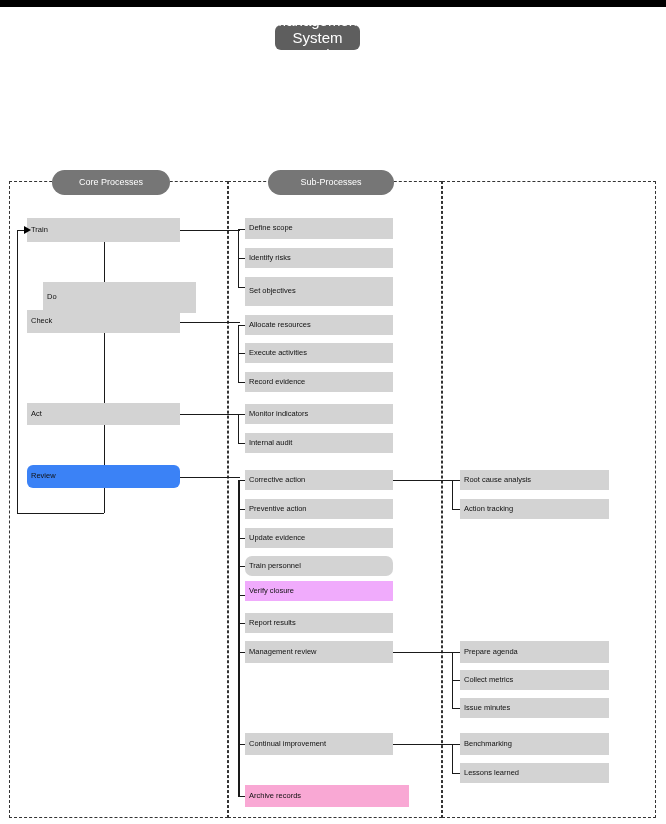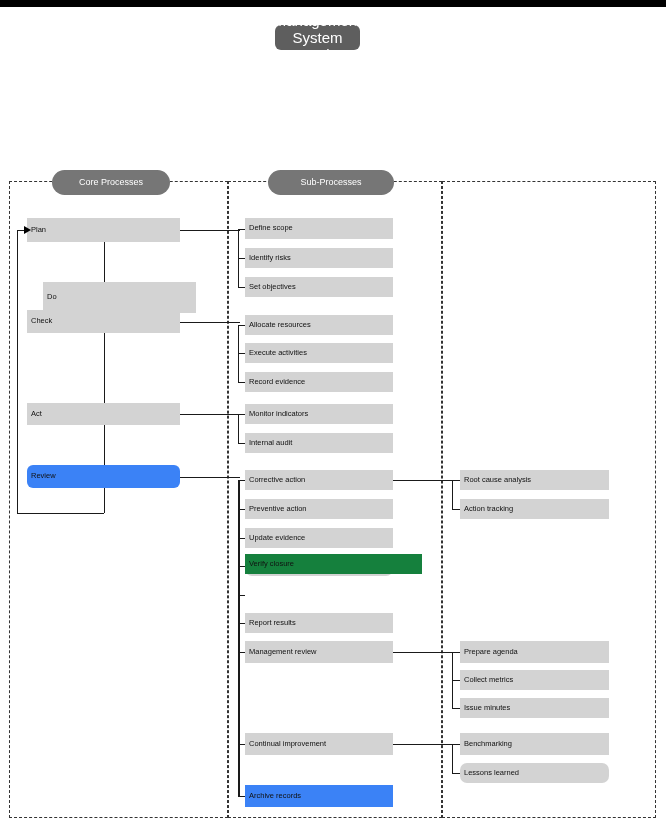--- a/index.html
+++ b/index.html
@@ -124,37 +124,37 @@
   <div class="title-box" id="title-box" style="left: 275px; top: 25px; width: 85px; height: 25px; background: rgb(94, 94, 94);">Management System Overview</div>
 
   <div class="lane" id="lane-0" style="left: 9px; top: 181px; width: 219px; height: 637px; border-color: rgb(51, 51, 51);"></div>
   <div class="lane" id="lane-1" style="left: 228px; top: 181px; width: 214px; height: 637px; border-color: rgb(51, 51, 51);"></div>
   <div class="lane" id="lane-2" style="left: 442px; top: 181px; width: 214px; height: 637px; border-color: rgb(51, 51, 51);"></div>
 
   <div class="col-header" id="hdr-0" style="left: 52px; top: 170px; width: 118px; height: 25px; background: rgb(118, 118, 118);">Core Processes</div>
   <div class="col-header" id="hdr-1" style="left: 268px; top: 170px; width: 126px; height: 25px; background: rgb(118, 118, 118);">Sub-Processes</div>
 
   <div id="dynamic-layer">
-      <div class="node" style="left: 27px; top: 218px; width: 153px; height: 24px; background: rgb(211, 211, 211);">Plan</div>
+      <div class="node" style="left: 27px; top: 218px; width: 153px; height: 24px; background: rgb(211, 211, 211);">Train</div>
       <div class="node" style="left: 27px; top: 282px; width: 153px; height: 31px; background: rgb(211, 211, 211); margin-left: 16px;">Do</div>
       <div class="node" style="left: 27px; top: 310px; width: 153px; height: 23px; background: rgb(211, 211, 211);">Check</div>
       <div class="node" style="left: 27px; top: 403px; width: 153px; height: 22px; background: rgb(211, 211, 211);">Act</div>
       <div class="node" style="left: 27px; top: 465px; width: 153px; height: 23px; background: #3b82f6; border-radius: 6px;">Review</div>
       <div class="vline" style="left: 104px; top: 230px; height: 62.5px;"></div>
       <div class="vline" style="left: 104px; top: 292.5px; height: 29px;"></div>
       <div class="vline" style="left: 104px; top: 321.5px; height: 92.5px;"></div>
       <div class="vline" style="left: 104px; top: 414px; height: 62.5px;"></div>
       <div class="vline" style="left: 104px; top: 476.5px; height: 36.5px;"></div>
       <div class="hline" style="left: 17px; top: 513px; width: 87px;"></div>
       <div class="vline" style="left: 17px; top: 230px; height: 283px;"></div>
       <div class="hline" style="left: 17px; top: 230px; width: 8px;"></div>
       <div class="arrow-head" style="left: 24px; top: 226px;"></div>
       <div class="node" style="left: 245px; top: 218px; width: 148px; height: 21px; background: rgb(211, 211, 211);">Define scope</div>
       <div class="node" style="left: 245px; top: 248px; width: 148px; height: 20px; background: rgb(211, 211, 211);">Identify risks</div>
-      <div class="node" style="left: 245px; top: 277px; width: 148px; height: 20px; background: rgb(211, 211, 211);">Set objectives</div>
+      <div class="node" style="left: 245px; top: 277px; width: 148px; height: 29px; background: rgb(211, 211, 211);">Set objectives</div>
       <div class="hline" style="left: 180px; top: 230px; width: 60px;"></div>
       <div class="vline" style="left: 238px; top: 228.5px; height: 58.5px;"></div>
       <div class="hline" style="left: 238px; top: 228.5px; width: 7px;"></div>
       <div class="hline" style="left: 238px; top: 258px; width: 7px;"></div>
       <div class="hline" style="left: 238px; top: 287px; width: 7px;"></div>
       <div class="node" style="left: 245px; top: 315px; width: 148px; height: 20px; background: rgb(211, 211, 211);">Allocate resources</div>
       <div class="node" style="left: 245px; top: 343px; width: 148px; height: 20px; background: rgb(211, 211, 211);">Execute activities</div>
       <div class="node" style="left: 245px; top: 372px; width: 148px; height: 20px; background: rgb(211, 211, 211);">Record evidence</div>
       <div class="hline" style="left: 180px; top: 321.5px; width: 60px;"></div>
       <div class="vline" style="left: 238px; top: 325px; height: 57px;"></div>
@@ -164,25 +164,25 @@
       <div class="node" style="left: 245px; top: 404px; width: 148px; height: 20px; background: rgb(211, 211, 211);">Monitor indicators</div>
       <div class="node" style="left: 245px; top: 433px; width: 148px; height: 20px; background: rgb(211, 211, 211);">Internal audit</div>
       <div class="hline" style="left: 180px; top: 414px; width: 60px;"></div>
       <div class="vline" style="left: 238px; top: 414px; height: 29px;"></div>
       <div class="hline" style="left: 238px; top: 414px; width: 7px;"></div>
       <div class="hline" style="left: 238px; top: 443px; width: 7px;"></div>
       <div class="node" style="left: 245px; top: 470px; width: 148px; height: 20px; background: rgb(211, 211, 211);">Corrective action</div>
       <div class="node" style="left: 245px; top: 499px; width: 148px; height: 20px; background: rgb(211, 211, 211);">Preventive action</div>
       <div class="node" style="left: 245px; top: 528px; width: 148px; height: 20px; background: rgb(211, 211, 211);">Update evidence</div>
       <div class="node" style="left: 245px; top: 556px; width: 148px; height: 20px; background: rgb(211, 211, 211); border-radius: 7px;">Train personnel</div>
-      <div class="node" style="left: 245px; top: 554px; width: 177px; height: 20px; background: #15803d;">Verify closure</div>
+      <div class="node" style="left: 245px; top: 581px; width: 148px; height: 20px; background: #f0abfc;">Verify closure</div>
       <div class="node" style="left: 245px; top: 613px; width: 148px; height: 20px; background: rgb(211, 211, 211);">Report results</div>
       <div class="node" style="left: 245px; top: 641px; width: 148px; height: 22px; background: rgb(211, 211, 211);">Management review</div>
       <div class="node" style="left: 245px; top: 733px; width: 148px; height: 22px; background: rgb(211, 211, 211);">Continual improvement</div>
-      <div class="node" style="left: 245px; top: 785px; width: 148px; height: 22px; background: #3b82f6;">Archive records</div>
+      <div class="node" style="left: 245px; top: 785px; width: 164px; height: 22px; background: #f9a8d4;">Archive records</div>
       <div class="hline" style="left: 180px; top: 476.5px; width: 60px;"></div>
       <div class="vline thick" style="left: 238px; top: 480px; height: 316px;"></div>
       <div class="hline" style="left: 238px; top: 480px; width: 7px;"></div>
       <div class="hline" style="left: 238px; top: 509px; width: 7px;"></div>
       <div class="hline" style="left: 238px; top: 538px; width: 7px;"></div>
       <div class="hline" style="left: 238px; top: 566px; width: 7px;"></div>
       <div class="hline" style="left: 238px; top: 595px; width: 7px;"></div>
       <div class="hline" style="left: 238px; top: 623px; width: 7px;"></div>
       <div class="hline" style="left: 238px; top: 652px; width: 7px;"></div>
       <div class="hline" style="left: 238px; top: 744px; width: 7px;"></div>
@@ -195,20 +195,20 @@
       <div class="hline" style="left: 452px; top: 509px; width: 8px;"></div>
       <div class="node" style="left: 460px; top: 641px; width: 149px; height: 22px; background: rgb(211, 211, 211);">Prepare agenda</div>
       <div class="node" style="left: 460px; top: 670px; width: 149px; height: 20px; background: rgb(211, 211, 211);">Collect metrics</div>
       <div class="node" style="left: 460px; top: 698px; width: 149px; height: 20px; background: rgb(211, 211, 211);">Issue minutes</div>
       <div class="hline" style="left: 393px; top: 652px; width: 61px;"></div>
       <div class="vline" style="left: 452px; top: 652px; height: 56px;"></div>
       <div class="hline" style="left: 452px; top: 652px; width: 8px;"></div>
       <div class="hline" style="left: 452px; top: 680px; width: 8px;"></div>
       <div class="hline" style="left: 452px; top: 708px; width: 8px;"></div>
       <div class="node" style="left: 460px; top: 733px; width: 149px; height: 22px; background: rgb(211, 211, 211);">Benchmarking</div>
-      <div class="node" style="left: 460px; top: 763px; width: 149px; height: 20px; background: rgb(211, 211, 211); border-radius: 7px;">Lessons learned</div>
+      <div class="node" style="left: 460px; top: 763px; width: 149px; height: 20px; background: rgb(211, 211, 211);">Lessons learned</div>
       <div class="hline" style="left: 393px; top: 744px; width: 61px;"></div>
       <div class="vline" style="left: 452px; top: 744px; height: 29px;"></div>
       <div class="hline" style="left: 452px; top: 744px; width: 8px;"></div>
       <div class="hline" style="left: 452px; top: 773px; width: 8px;"></div>
     </div>
 
 </div>
 
 </body></html>

